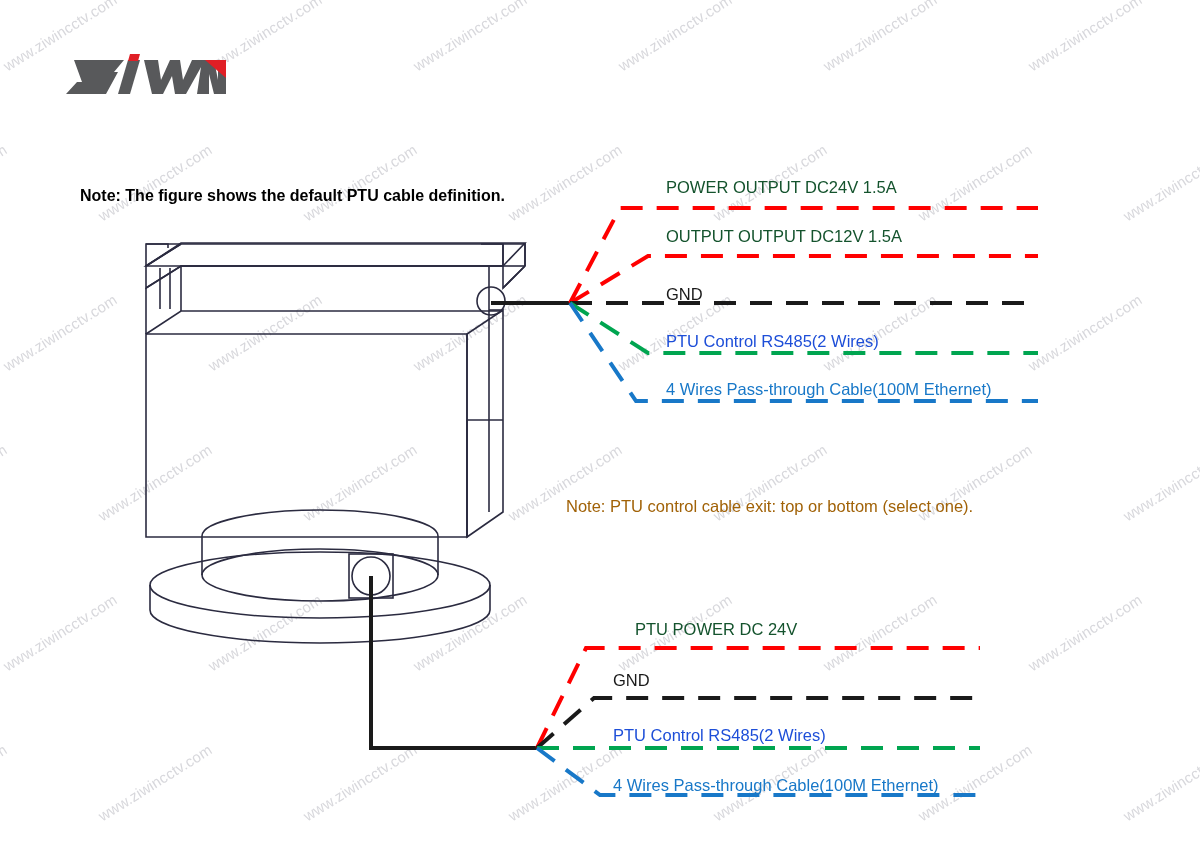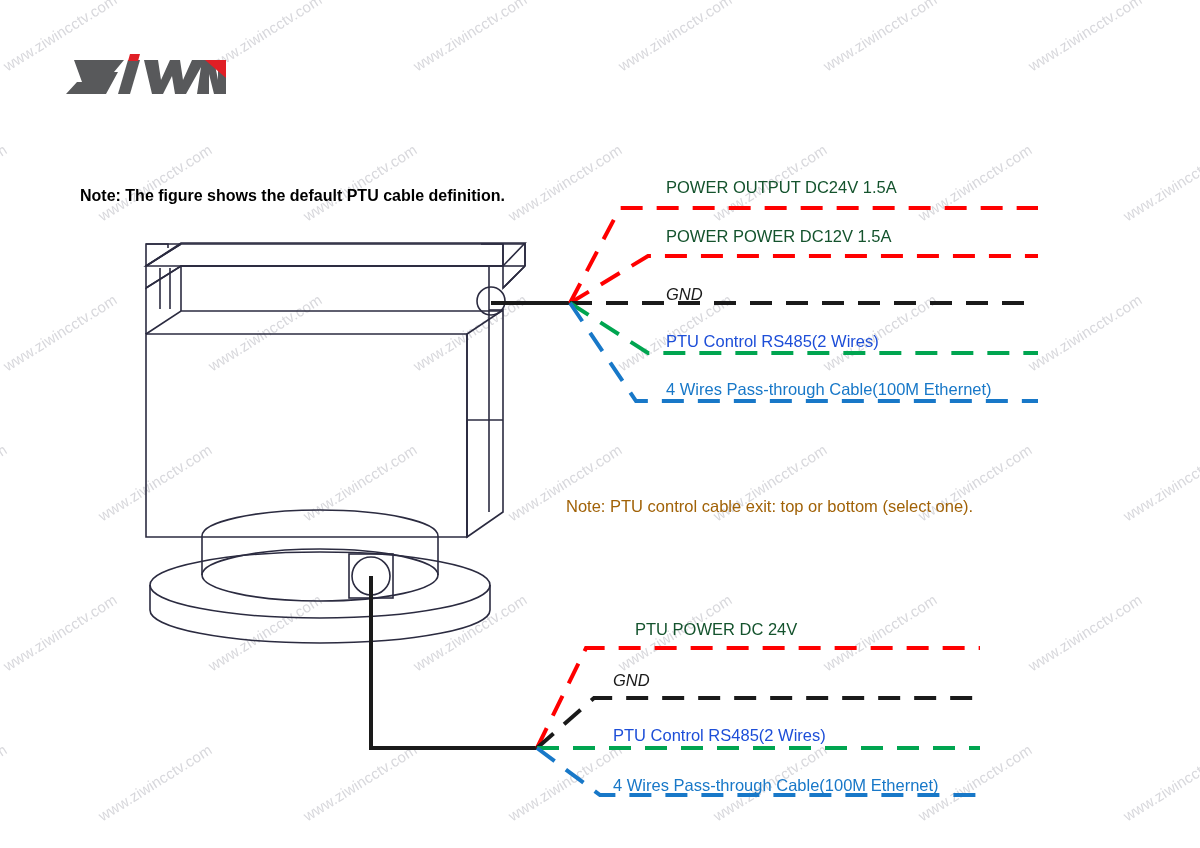--- a/index.html
+++ b/index.html
@@ -42,21 +42,21 @@
   .note-mid{
     position:absolute;left:566px;top:497px;z-index:4;
     font-size:16.5px;color:#a16207;white-space:nowrap;
   }
 
   .cable-label{
     position:absolute;z-index:5;font-size:16.5px;white-space:nowrap;
     background:transparent;
   }
   .c-red{color:#14532d;}
-  .c-black{color:#1a1a1a;font-style:italic;}
+  .c-black{color:#1a1a1a;}
   .c-green{color:#1d4ed8;}
   .c-blue{color:#1878c8;}
 
   svg{position:absolute;left:0;top:0;z-index:2;}
   svg.over{z-index:3;}
 </style>
 </head>
 <body>
 
 <div id="stage">
@@ -205,21 +205,21 @@
 
 
   <div class="note-top">
     <div>Note: The figure shows the default PTU cable definition.</div>
   </div>
 
   <div class="note-mid">Note: PTU control cable exit: top or bottom (select one).</div>
 
   <div id="labels">
       <div class="cable-label c-red" style="left: 666px; top: 178px;">POWER OUTPUT DC24V 1.5A</div>
-      <div class="cable-label c-red" style="left: 666px; top: 227px;">POWER POWER DC12V 1.5A</div>
+      <div class="cable-label c-red" style="left: 666px; top: 227px;">OUTPUT OUTPUT DC12V 1.5A</div>
       <div class="cable-label c-black" style="left: 666px; top: 285px;">GND</div>
       <div class="cable-label c-green" style="left: 666px; top: 332px;">PTU Control RS485(2 Wires)</div>
       <div class="cable-label c-blue" style="left: 666px; top: 380px;">4 Wires Pass-through Cable(100M Ethernet)</div>
       <div class="cable-label c-red" style="left: 635px; top: 620px;">PTU POWER DC 24V</div>
       <div class="cable-label c-black" style="left: 613px; top: 671px;">GND</div>
       <div class="cable-label c-green" style="left: 613px; top: 726px;">PTU Control RS485(2 Wires)</div>
       <div class="cable-label c-blue" style="left: 613px; top: 776px;">4 Wires Pass-through Cable(100M Ethernet)</div>
     </div>
 
 </div>

